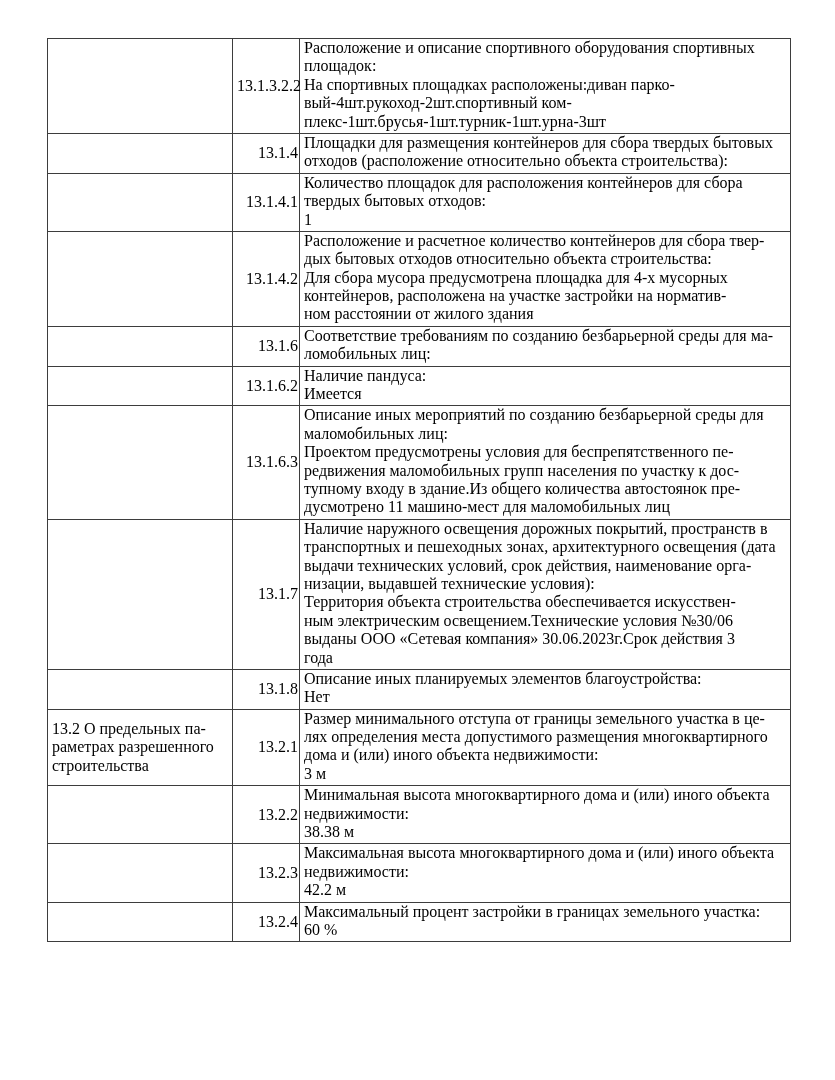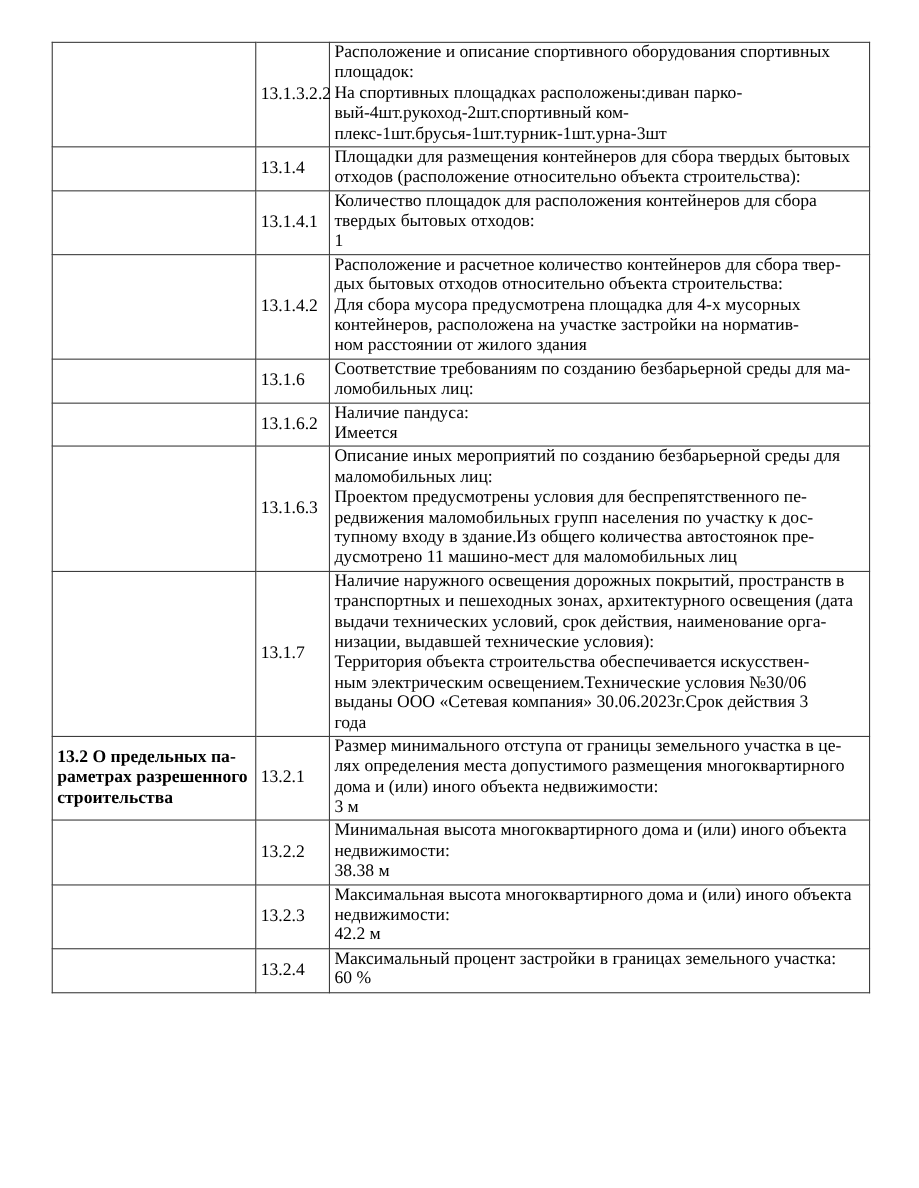--- a/index.html
+++ b/index.html
@@ -30,26 +30,26 @@
     border: 1.5px solid #3d3d3d;
     font-size: 16px;
     line-height: 1.15;
     color: #000000;
     background: #ffffff;
     margin-top: 35px;
   }
   td.c1 {
     vertical-align: middle;
     padding: 1px 3px 1px 4px;
-    font-weight: bold;
   }
   td.c2 {
     vertical-align: middle;
     padding: 1px 1px 1px 4px;
     white-space: nowrap;
+    text-align: right;
   }
   td.c3 {
     vertical-align: top;
     padding: 0px 2px 2px 4px;
   }
   .section-text, .label, .value {
     display: block;
     white-space: pre-line;
   }
   .value {
@@ -177,20 +177,32 @@
 выдачи технических условий, срок действия, наименование орга-
 низации, выдавшей технические условия):</span>
       <span class="value">Территория объекта строительства обеспечивается искусствен-
 ным электрическим освещением.Технические условия №30/06
 выданы ООО «Сетевая компания» 30.06.2023г.Срок действия 3
 года</span>
     </td>
   </tr>
         <tr>
     <td class="c1">
+      <span class="section-text"></span>
+    </td>
+    <td class="c2">
+      <span>13.1.8</span>
+    </td>
+    <td class="c3">
+      <span class="label">Описание иных планируемых элементов благоустройства:</span>
+      <span class="value">Нет</span>
+    </td>
+  </tr>
+        <tr>
+    <td class="c1">
       <span class="section-text">13.2 О предельных па-
 раметрах разрешенного
 строительства</span>
     </td>
     <td class="c2">
       <span>13.2.1</span>
     </td>
     <td class="c3">
       <span class="label">Размер минимального отступа от границы земельного участка в це-
 лях определения места допустимого размещения многоквартирного

